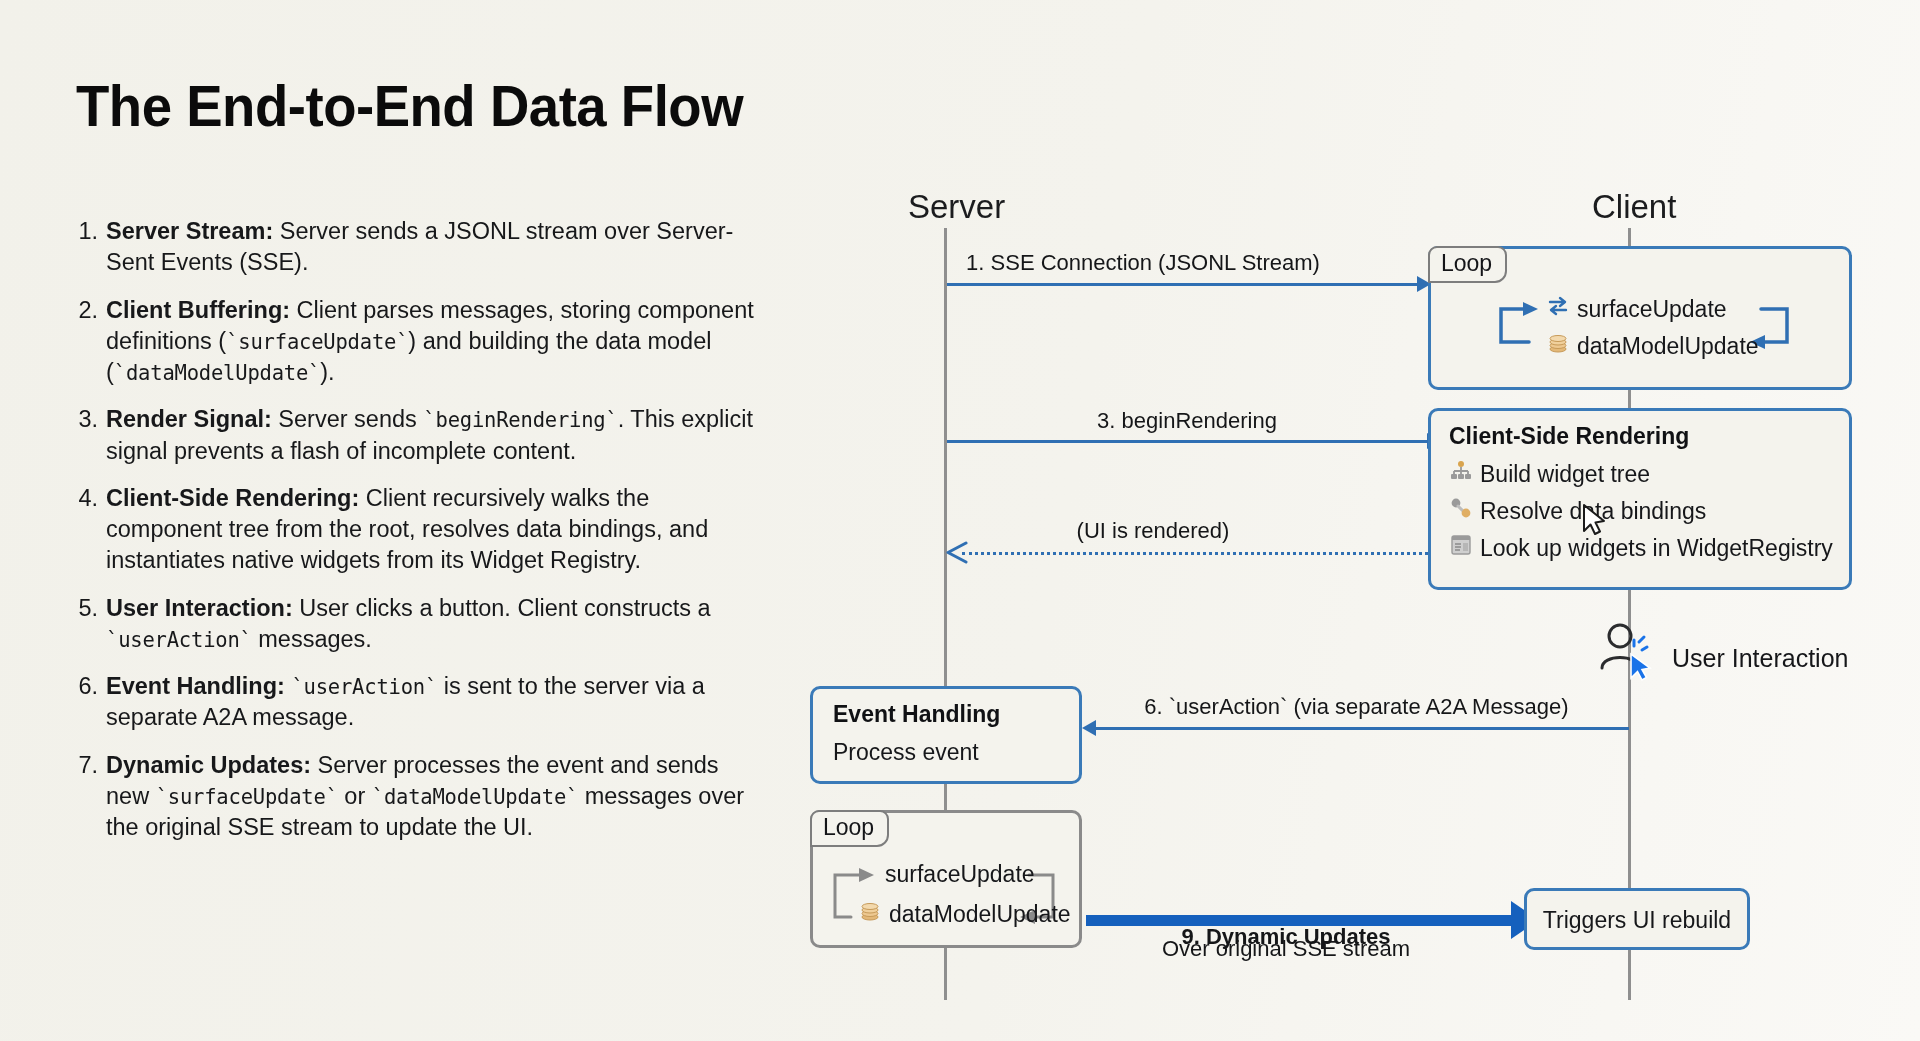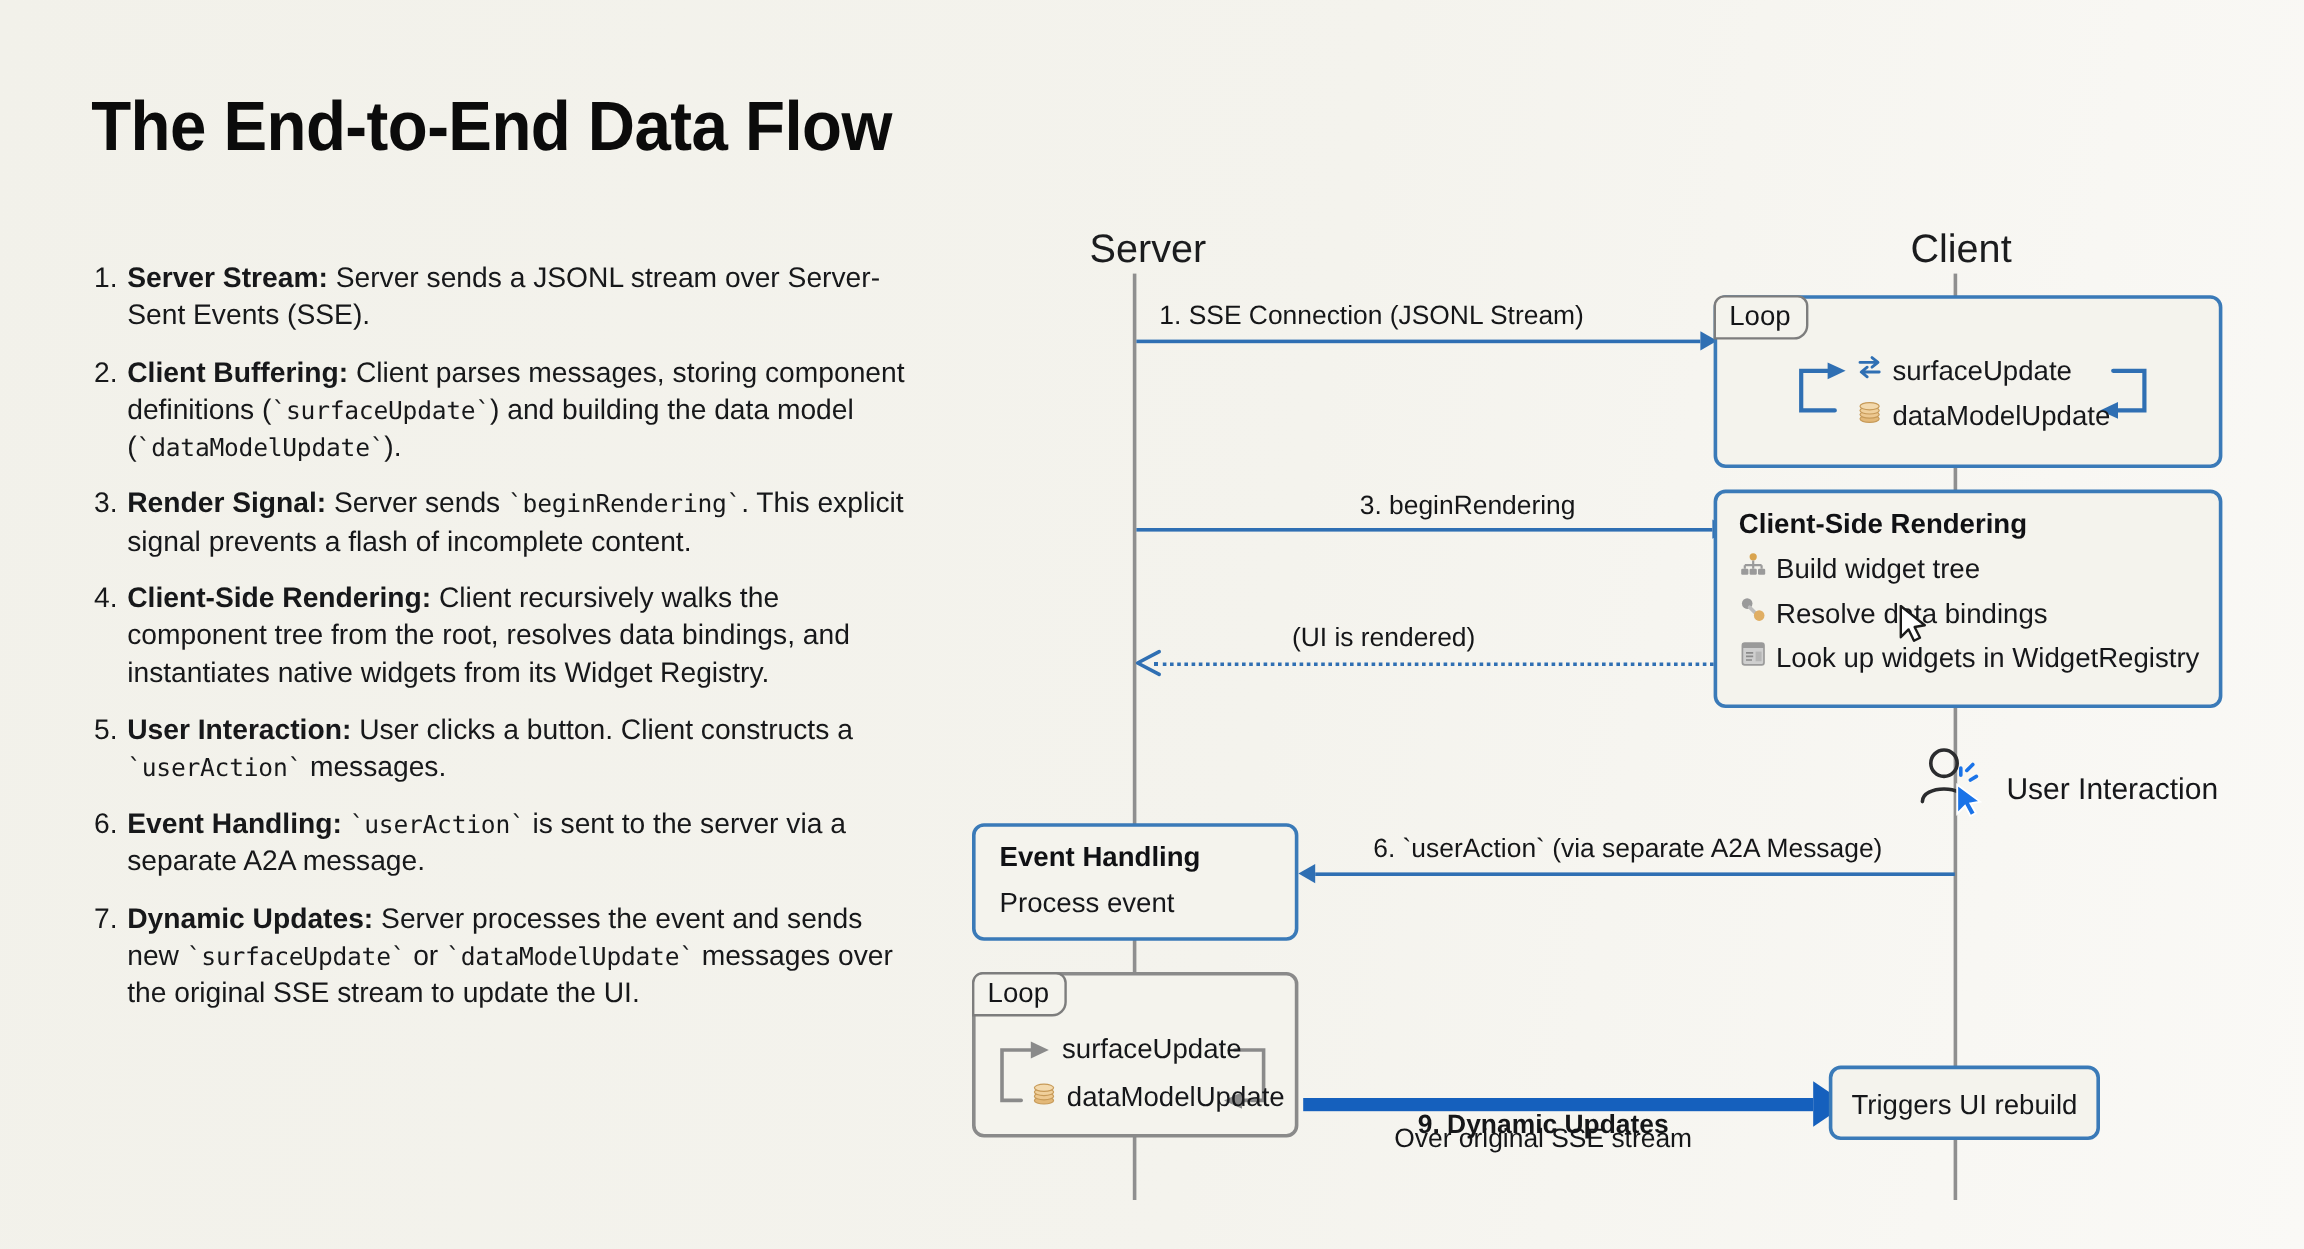--- a/index.html
+++ b/index.html
@@ -235,21 +235,21 @@
             <ellipse cx="12" cy="18" rx="8" ry="3" fill="#e3b878" stroke="#c79a58" stroke-width="1"></ellipse>
             <ellipse cx="12" cy="14.5" rx="8" ry="3" fill="#edc890" stroke="#c79a58" stroke-width="1"></ellipse>
             <ellipse cx="12" cy="11" rx="8" ry="3" fill="#f0d09c" stroke="#c79a58" stroke-width="1"></ellipse>
             <ellipse cx="12" cy="7.5" rx="8" ry="3" fill="#f3d9ad" stroke="#c79a58" stroke-width="1"></ellipse>
           </svg>
         </span>
         <span>dataModelUpdate</span>
       </div>
     </div>
 
-    <div class="msg-label" style="left:947px; top:408px; width:480px;margin-left:36px;">3. beginRendering</div>
+    <div class="msg-label" style="left:947px; top:408px; width:480px;">3. beginRendering</div>
     <div class="arrow-line" style="left:947px; top:440px; width:480px;"></div>
     <div class="arrowhead right" style="left:1427px; top:433px;"></div>
 
     <div class="note-box" style="left:1428px; top:408px; width:424px; height:182px;">
       <div class="box-title" style="position:absolute; left:18px; top:12px;">Client-Side Rendering</div>
 
       <div class="box-line" style="position:absolute; left:18px; top:48px;">
         <span class="ic">
           <svg width="24" height="24" viewBox="0 0 24 24">
             <circle cx="12" cy="5" r="3" fill="#d9a44e"></circle>

